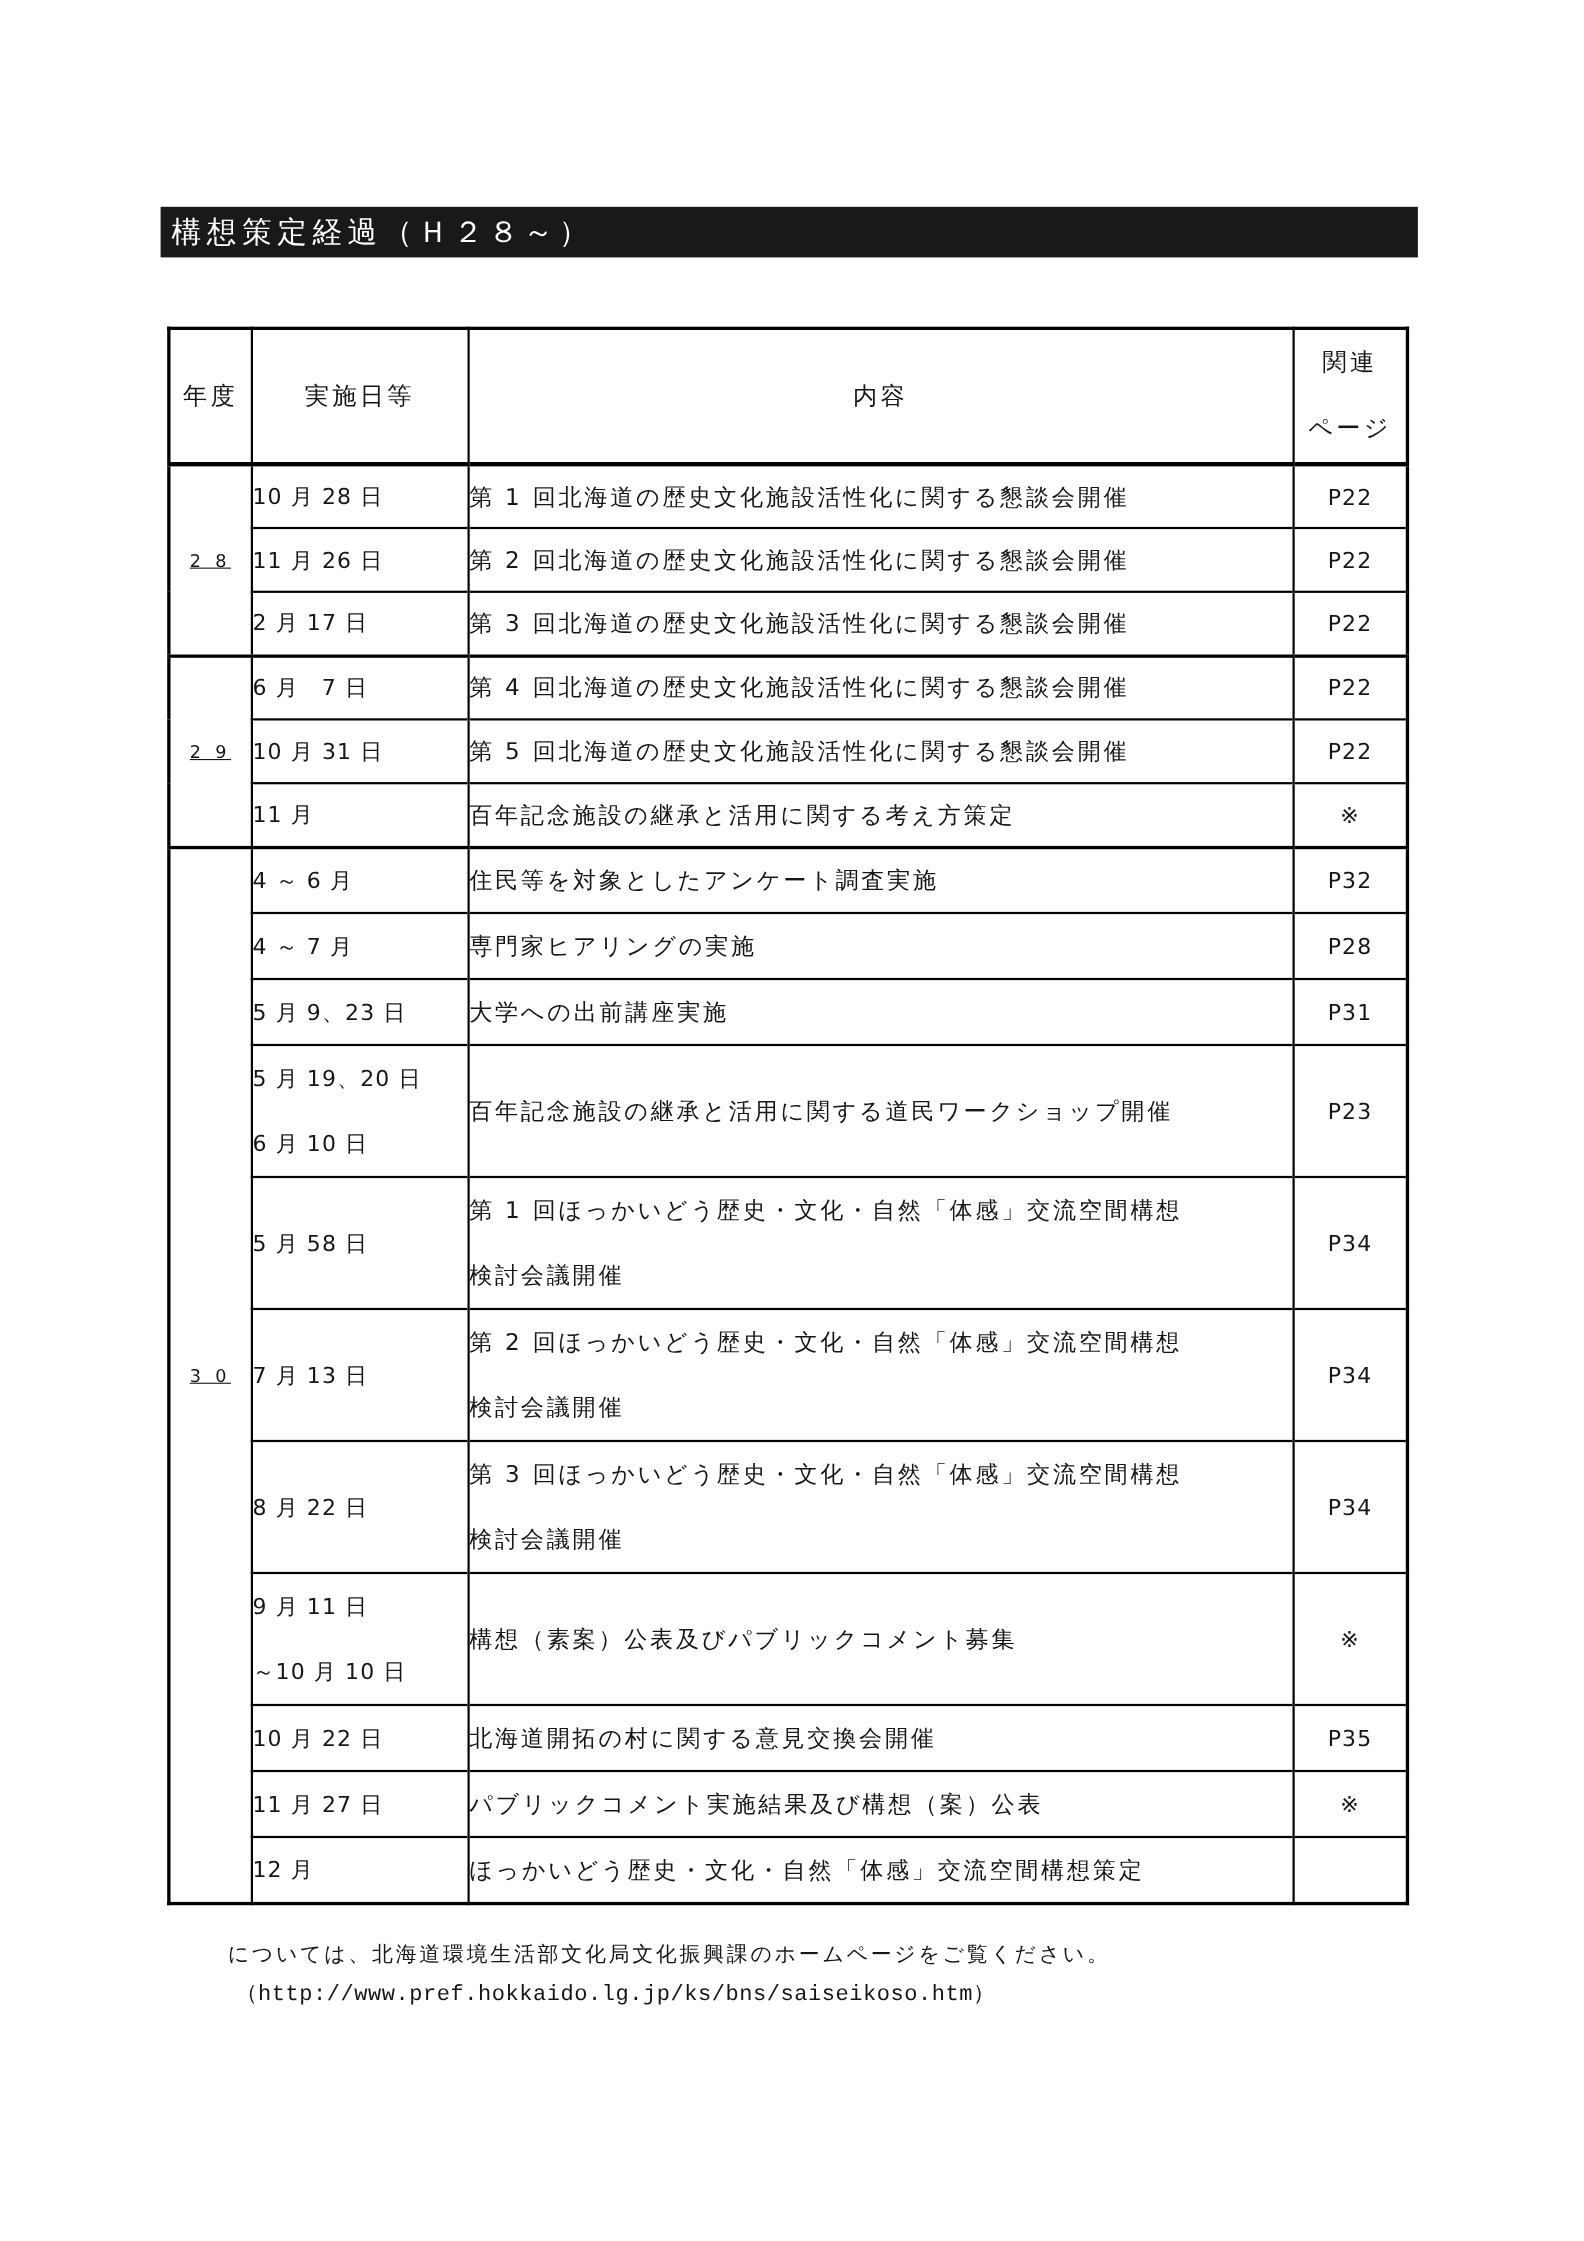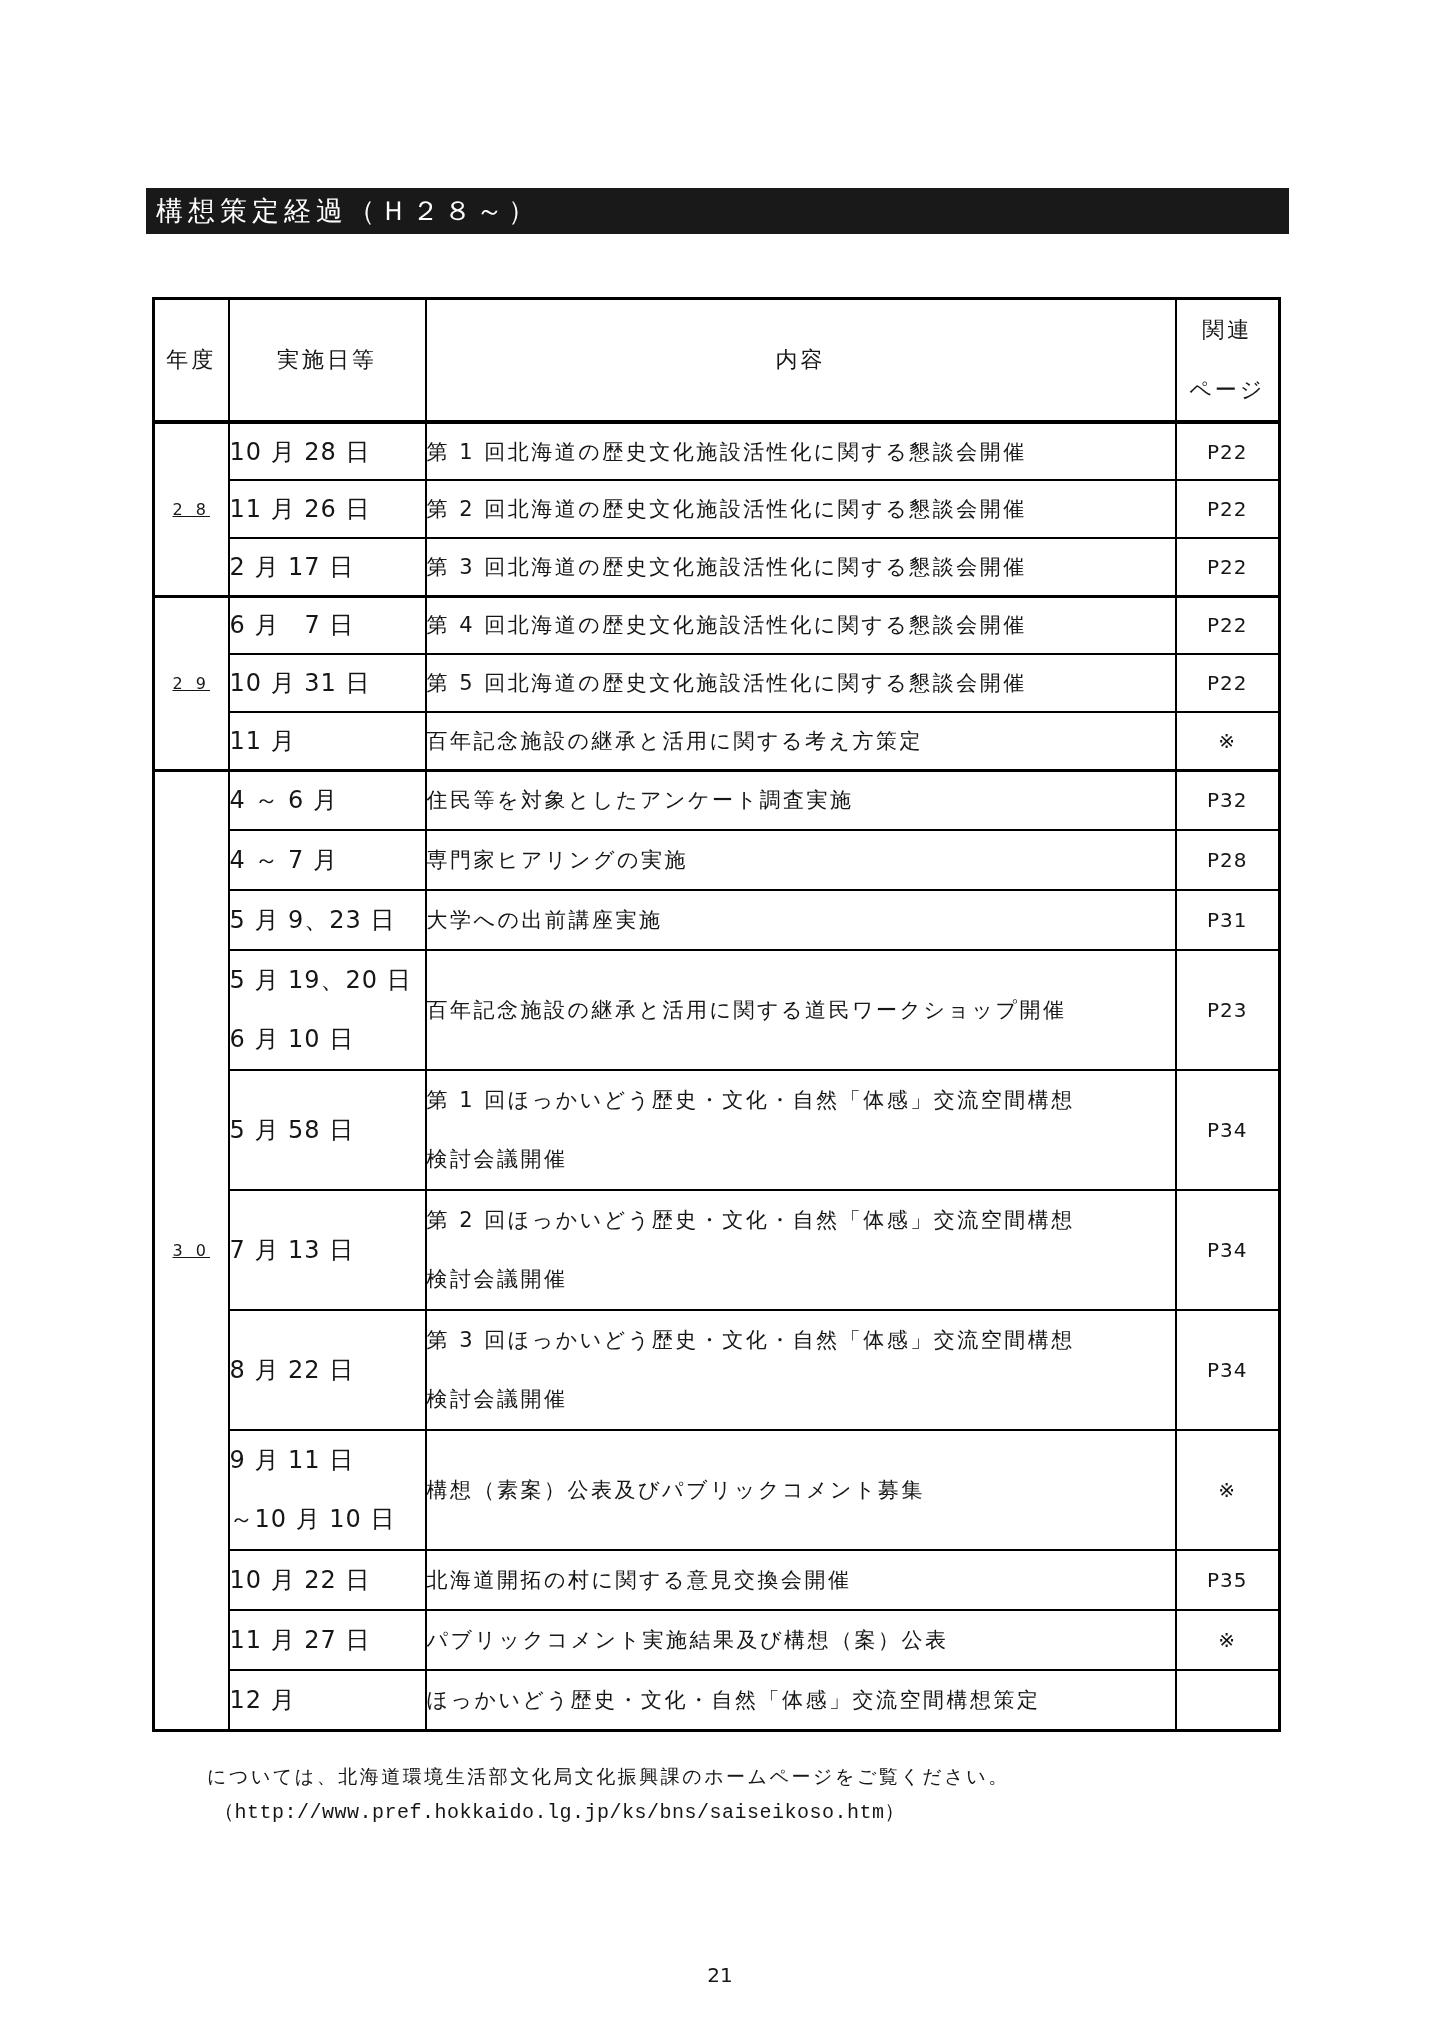--- a/index.html
+++ b/index.html
@@ -25,21 +25,21 @@
   table.main th, table.main td {
     padding:0; vertical-align:middle; font-weight:normal;
     border-right:2px solid #000;
   }
   table.main th:last-child, table.main td:last-child { border-right:none; }
   tr.hdr th { border-bottom:4px solid #000; text-align:center; font-size:22px; letter-spacing:3px; }
   td { border-top:2px solid #000; }
   tr.group-start td { border-top:3px solid #000; }
   tr.hdr th, td.year-cell { border-top:none; }
   td.year-cell { text-align:center; font-size:16px; letter-spacing:4px; border-top:3px solid #000;text-decoration:underline; }
-  td.date-cell { padding-left:26px; font-size:24px; letter-spacing:1px; }
+  td.date-cell { padding-left:26px; font-size:20px; letter-spacing:1px; }
   td.content-cell { padding-left:15px; font-size:21px; letter-spacing:2.5px; }
   td.pg-cell { text-align:center; font-size:20px; letter-spacing:1px; }
   .h120 { height:120px; }
   .h58  { height:58px; }
   .h60  { height:60px; }
   .h118 { height:118px; }
   .multi .cell-line { display:block; line-height:59px; white-space:nowrap; }
   .pg-hdr-line { display:block; line-height:60px; }
   td span { white-space:nowrap; }
   
@@ -182,15 +182,14 @@
       <td class="date-cell">12 月</td>
       <td class="content-cell">ほっかいどう歴史・文化・自然「体感」交流空間構想策定</td>
       <td class="pg-cell"></td>
     </tr>
   </tbody>
     </table>
 
   <div class="fn-line fn-2">については、北海道環境生活部文化局文化振興課のホームページをご覧ください。</div>
   <div class="fn-line fn-3">（http://www.pref.hokkaido.lg.jp/ks/bns/saiseikoso.htm）</div>
 
-  <div class="page-number">21</div>
 
 </div>
 
 </body></html>

